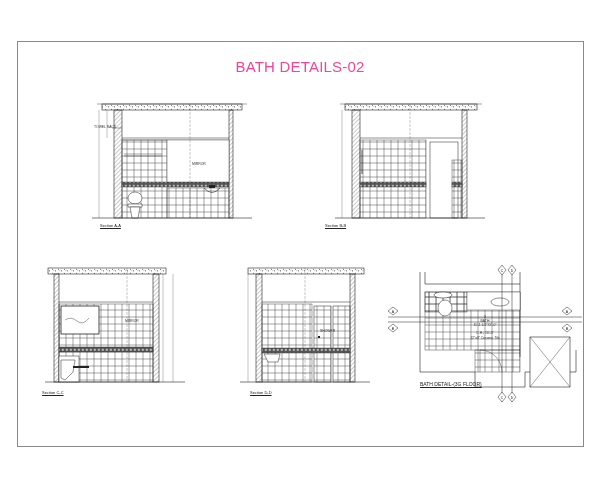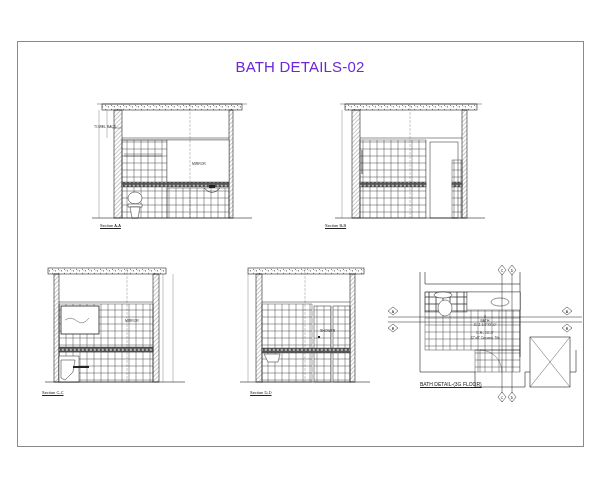--- a/index.html
+++ b/index.html
@@ -1,18 +1,18 @@
 <!DOCTYPE html>
 <html><head>
 <meta charset="utf-8">
 <style>
   html,body{margin:0;padding:0;background:#ffffff;}
   body{width:600px;height:480px;position:relative;overflow:hidden;font-family:"Liberation Sans",sans-serif;}
   .sheet{position:absolute;left:17px;top:41px;width:567px;height:406px;border:1px solid #8a8a8a;box-sizing:border-box;}
-  .title{position:absolute;left:0;width:600px;top:58px;text-align:center;font-size:15px;color:#6d28d9;letter-spacing:0.2px;}
+  .title{position:absolute;left:0;width:600px;top:58px;text-align:center;font-size:15px;color:#ec4899;letter-spacing:0.2px;}
   .drawing{position:absolute;}
   .caption{position:absolute;font-size:4px;color:#222;text-decoration:underline;white-space:nowrap;}
   .plan-caption{font-size:5px;}
   svg{position:absolute;left:0;top:0;overflow:visible;}
   .lbl{position:absolute;font-size:3.4px;color:#333;white-space:nowrap;line-height:4px;text-align:center;}
 </style>
 </head>
 <body>
 
 <div class="sheet"></div>

